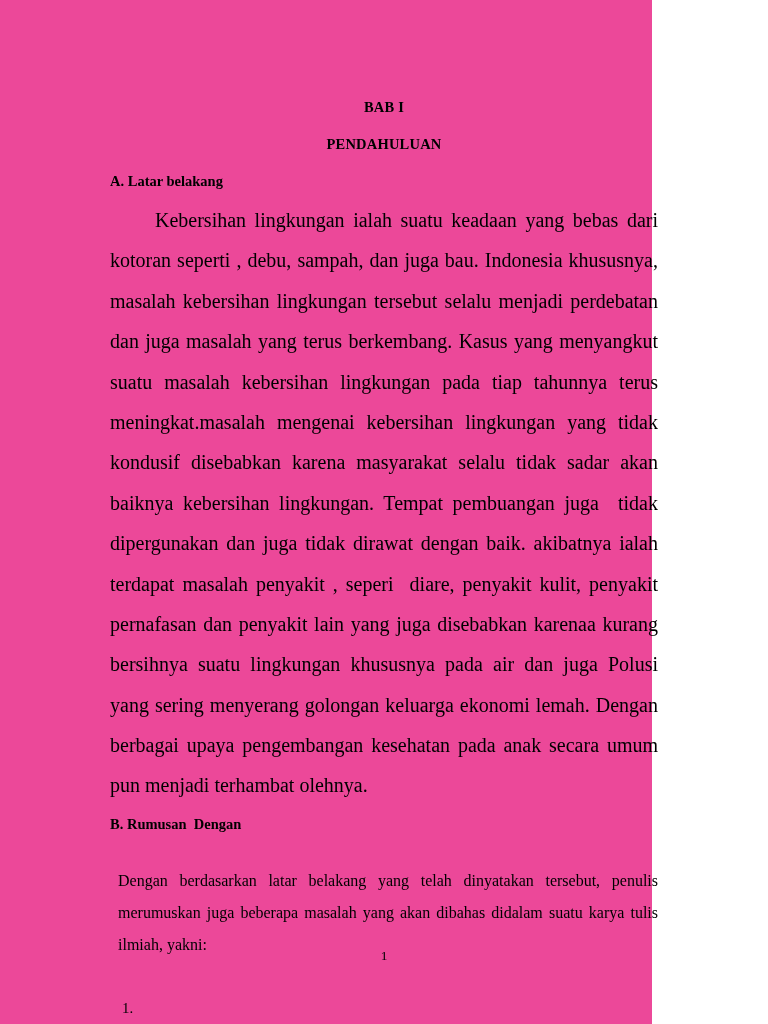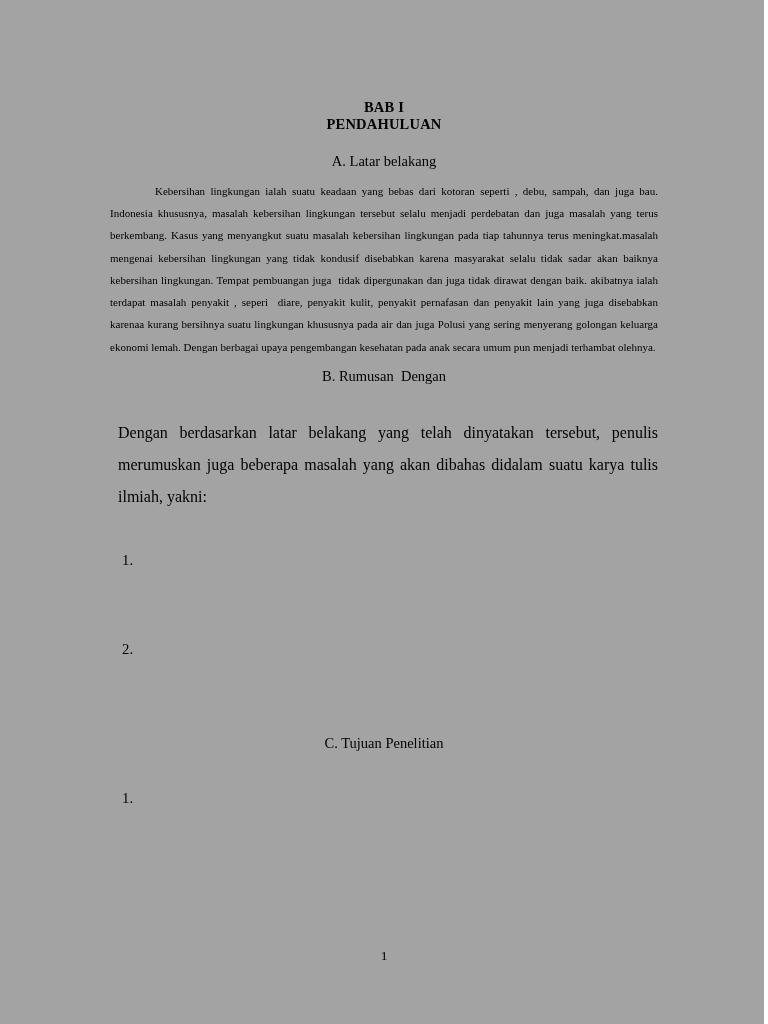--- a/index.html
+++ b/index.html
@@ -13,55 +13,54 @@
     position: relative;
     font-family: "Liberation Serif", "DejaVu Serif", serif;
     color: #000000;
     overflow: hidden;
   }
 
   .page {
     position: absolute;
     left: 0;
     top: 0;
-    width: 764px;
+    width: 652px;
     height: 1024px;
-    background: #a3a3a3;
+    background: #ec4899;
   }
 
   
   .content {
     position: absolute;
     left: 110px;
     top: 100px;
     width: 548px;
   }
 
   .doc-title {
     text-align: center;
     font-weight: bold;
     font-size: 14.5px;
     letter-spacing: 0.2px;
     line-height: 1.0;
     margin: 0 0 0 0;
   }
   .doc-title.second {
-    margin-top: 2px;
+    margin-top: 22px;
   }
 
   .section-heading {
-    font-weight: normal;
+    font-weight: bold;
     font-size: 14.5px;
     margin: 0;
     white-space: pre-wrap;
-    text-align: center;
   }
 
   .body-para {
-    font-size: 11px;
+    font-size: 20px;
     line-height: 2.02;
     text-align: justify;
     text-justify: inter-word;
     margin: 0;
     white-space: pre-wrap;
   }
   .body-para.indent-first {
     text-indent: 45px;
   }
 

